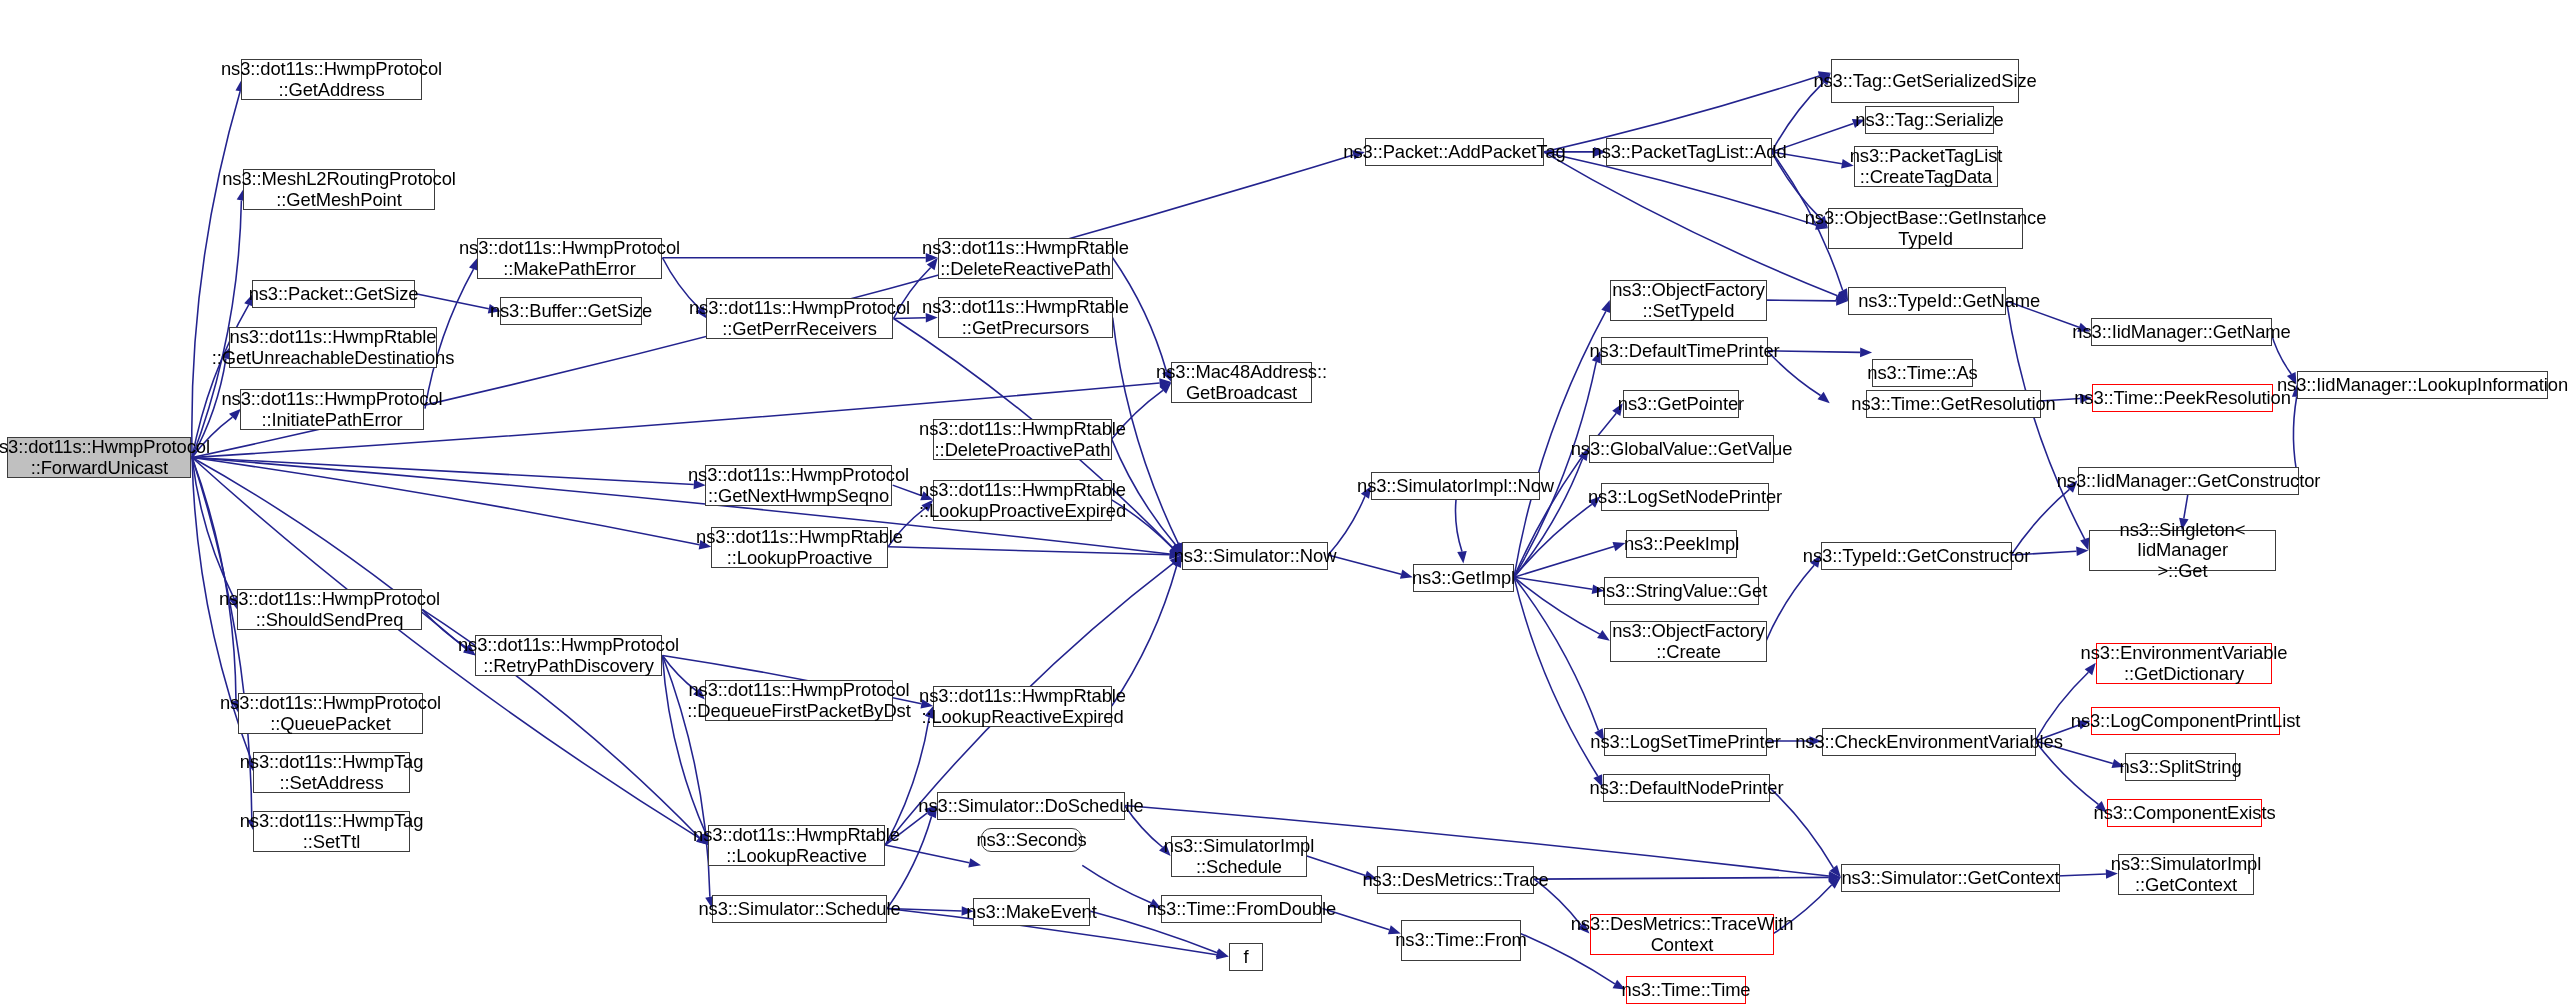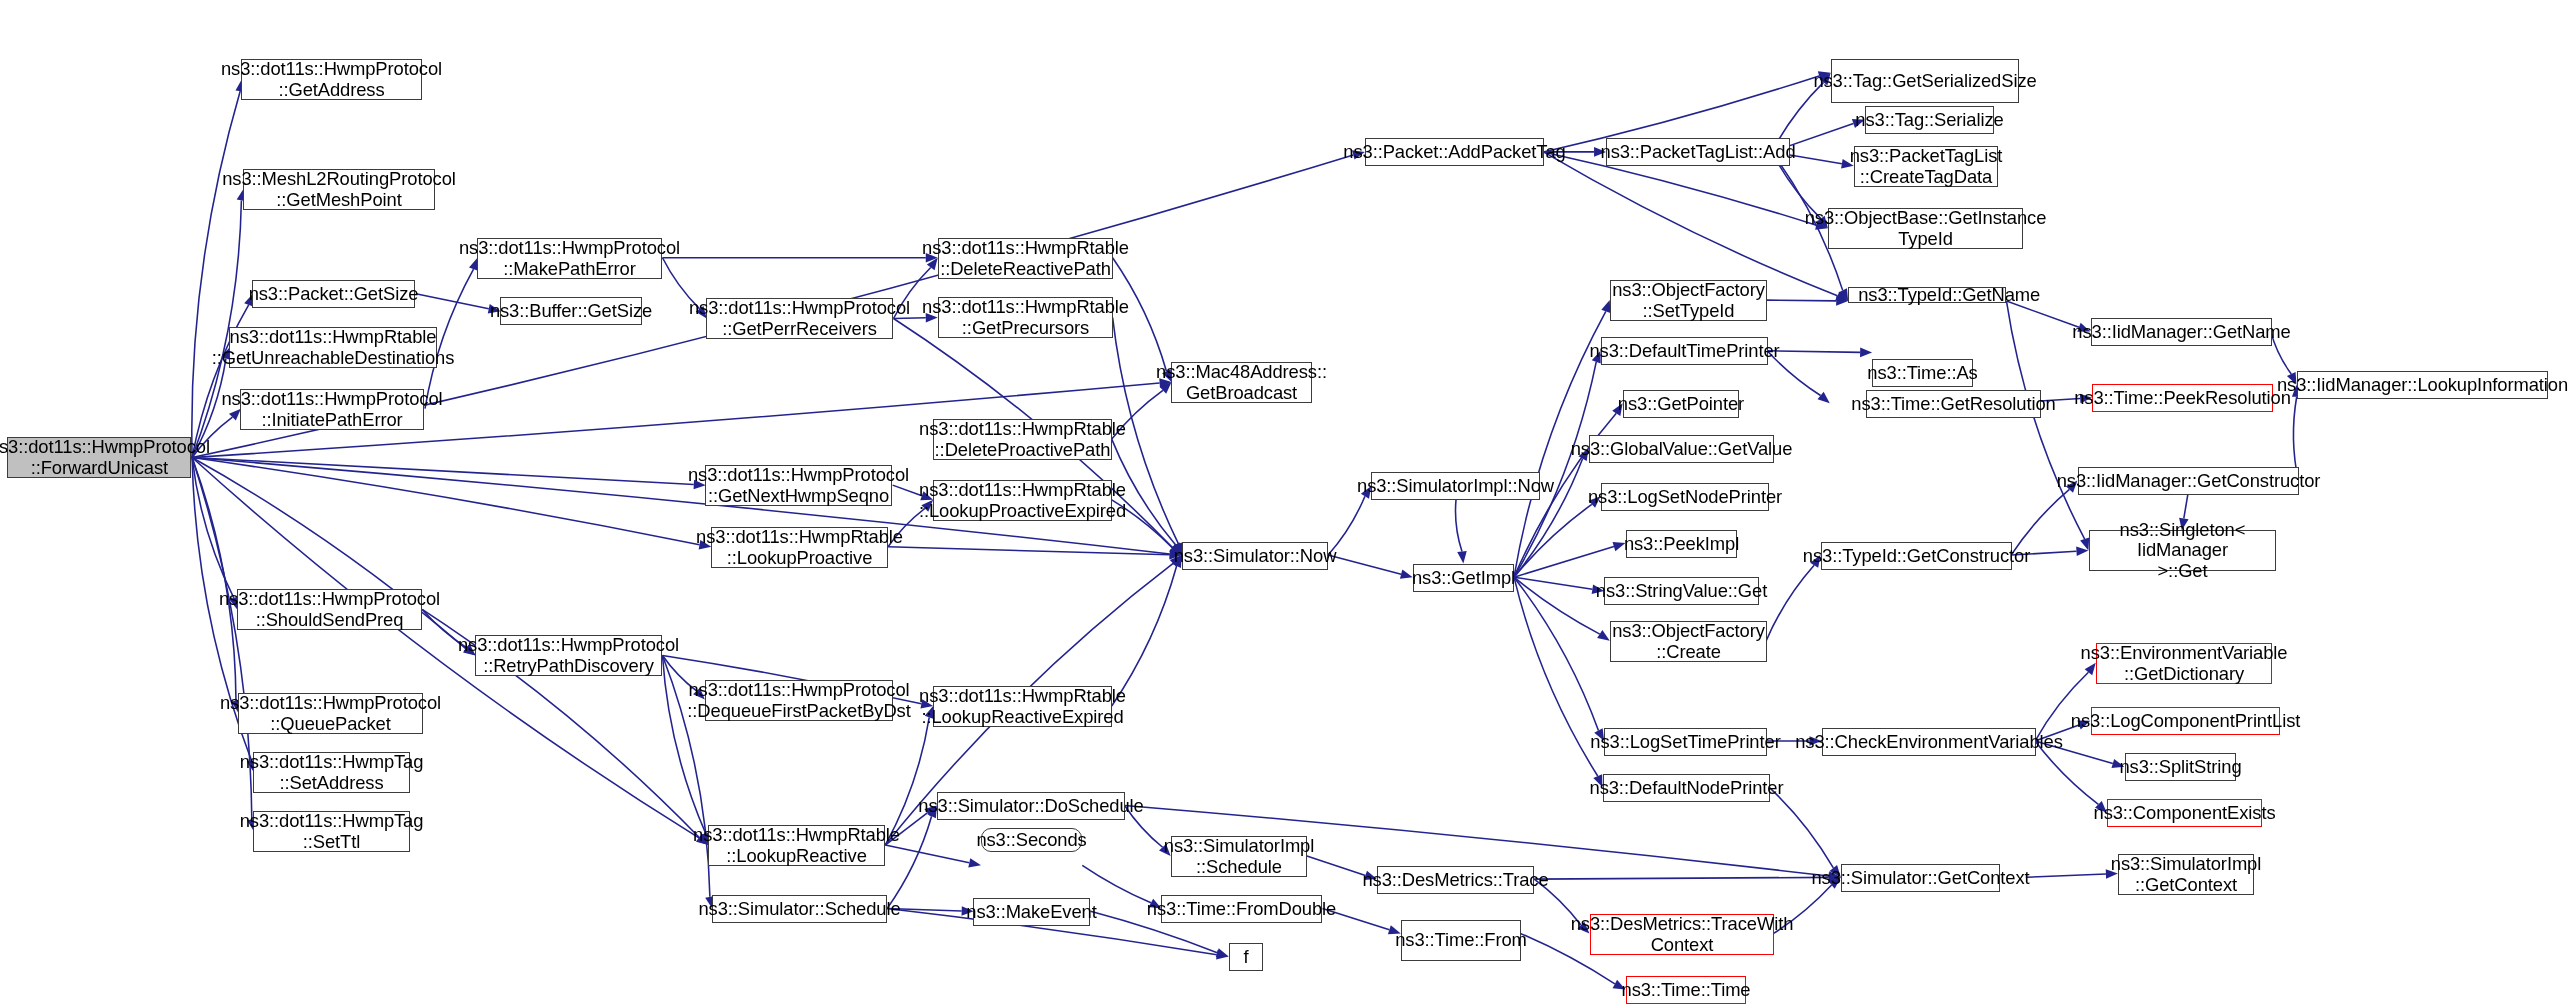--- a/index.html
+++ b/index.html
@@ -316,30 +316,30 @@
       <div class="node" style="left: 937px; top: 792px; width: 188px; height: 28px;">ns3::Simulator::DoSchedule</div>
       <div class="node" style="left: 981px; top: 828px; width: 101px; height: 24px; border-radius: 10px;">ns3::Seconds</div>
       <div class="node" style="left: 973px; top: 898px; width: 117px; height: 28px;">ns3::MakeEvent</div>
       <div class="node" style="left: 1171px; top: 836px; width: 136px; height: 41px;">ns3::SimulatorImpl
 ::Schedule</div>
       <div class="node" style="left: 1161px; top: 895px; width: 161px; height: 28px;">ns3::Time::FromDouble</div>
       <div class="node" style="left: 1229px; top: 943px; width: 34px; height: 28px;">f</div>
       <div class="node" style="left: 1371px; top: 472px; width: 169px; height: 28px;">ns3::SimulatorImpl::Now</div>
       <div class="node" style="left: 1413px; top: 564px; width: 101px; height: 28px;">ns3::GetImpl</div>
       <div class="node" style="left: 1365px; top: 138px; width: 179px; height: 28px;">ns3::Packet::AddPacketTag</div>
-      <div class="node" style="left: 1606px; top: 138px; width: 184px; height: 28px;">ns3::PacketTagList::Add</div>
+      <div class="node" style="left: 1606px; top: 138px; width: 166px; height: 28px;">ns3::PacketTagList::Add</div>
       <div class="node" style="left: 1831px; top: 59px; width: 188px; height: 44px;">ns3::Tag::GetSerializedSize</div>
       <div class="node" style="left: 1865px; top: 106px; width: 129px; height: 28px;">ns3::Tag::Serialize</div>
       <div class="node" style="left: 1854px; top: 146px; width: 144px; height: 41px;">ns3::PacketTagList
 ::CreateTagData</div>
       <div class="node" style="left: 1828px; top: 208px; width: 195px; height: 41px;">ns3::ObjectBase::GetInstance
 TypeId</div>
       <div class="node" style="left: 1610px; top: 280px; width: 157px; height: 41px;">ns3::ObjectFactory
 ::SetTypeId</div>
-      <div class="node" style="left: 1848px; top: 287px; width: 158px; height: 16px; padding-left: 48px;">ns3::TypeId::GetName</div>
+      <div class="node" style="left: 1848px; top: 287px; width: 158px; height: 28px; padding-left: 48px;">ns3::TypeId::GetName</div>
       <div class="node" style="left: 1601px; top: 337px; width: 167px; height: 28px;">ns3::DefaultTimePrinter</div>
       <div class="node" style="left: 1872px; top: 359px; width: 101px; height: 28px;">ns3::Time::As</div>
       <div class="node" style="left: 1623px; top: 390px; width: 116px; height: 28px;">ns3::GetPointer</div>
       <div class="node" style="left: 1830px; top: 390px; width: 175px; height: 28px; margin-left: 36px;">ns3::Time::GetResolution</div>
       <div class="node" style="left: 1589px; top: 435px; width: 185px; height: 28px;">ns3::GlobalValue::GetValue</div>
       <div class="node" style="left: 1601px; top: 483px; width: 168px; height: 28px;">ns3::LogSetNodePrinter</div>
       <div class="node" style="left: 1626px; top: 530px; width: 111px; height: 28px;">ns3::PeekImpl</div>
       <div class="node" style="left: 1604px; top: 577px; width: 155px; height: 28px;">ns3::StringValue::Get</div>
       <div class="node" style="left: 1610px; top: 621px; width: 157px; height: 41px;">ns3::ObjectFactory
 ::Create</div>
@@ -356,18 +356,18 @@
       <div class="node redbox" style="left: 2096px; top: 643px; width: 176px; height: 41px;">ns3::EnvironmentVariable
 ::GetDictionary</div>
       <div class="node redbox" style="left: 2091px; top: 707px; width: 189px; height: 28px;">ns3::LogComponentPrintList</div>
       <div class="node" style="left: 2125px; top: 753px; width: 111px; height: 28px;">ns3::SplitString</div>
       <div class="node redbox" style="left: 2107px; top: 799px; width: 155px; height: 28px;">ns3::ComponentExists</div>
       <div class="node" style="left: 1377px; top: 866px; width: 157px; height: 28px;">ns3::DesMetrics::Trace</div>
       <div class="node" style="left: 1401px; top: 920px; width: 120px; height: 41px;">ns3::Time::From</div>
       <div class="node redbox" style="left: 1590px; top: 914px; width: 184px; height: 41px;">ns3::DesMetrics::TraceWith
 Context</div>
       <div class="node redbox" style="left: 1626px; top: 976px; width: 120px; height: 28px;">ns3::Time::Time</div>
-      <div class="node" style="left: 1841px; top: 864px; width: 159px; height: 28px;">ns3::Simulator::GetContext</div>
+      <div class="node" style="left: 1841px; top: 864px; width: 219px; height: 28px;">ns3::Simulator::GetContext</div>
       <div class="node" style="left: 2118px; top: 854px; width: 136px; height: 41px;">ns3::SimulatorImpl
 ::GetContext</div>
     </div>
 </div>
 
 
 </body></html>

